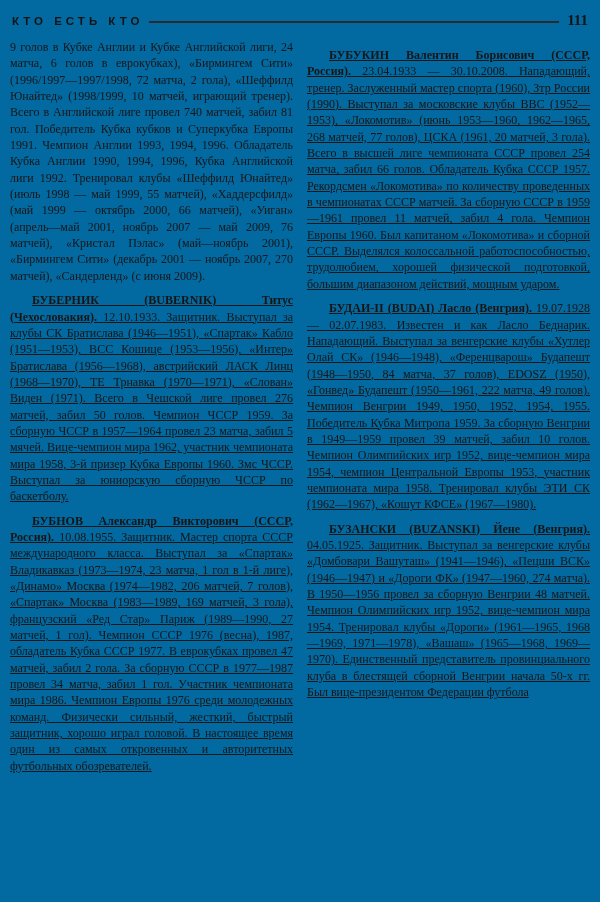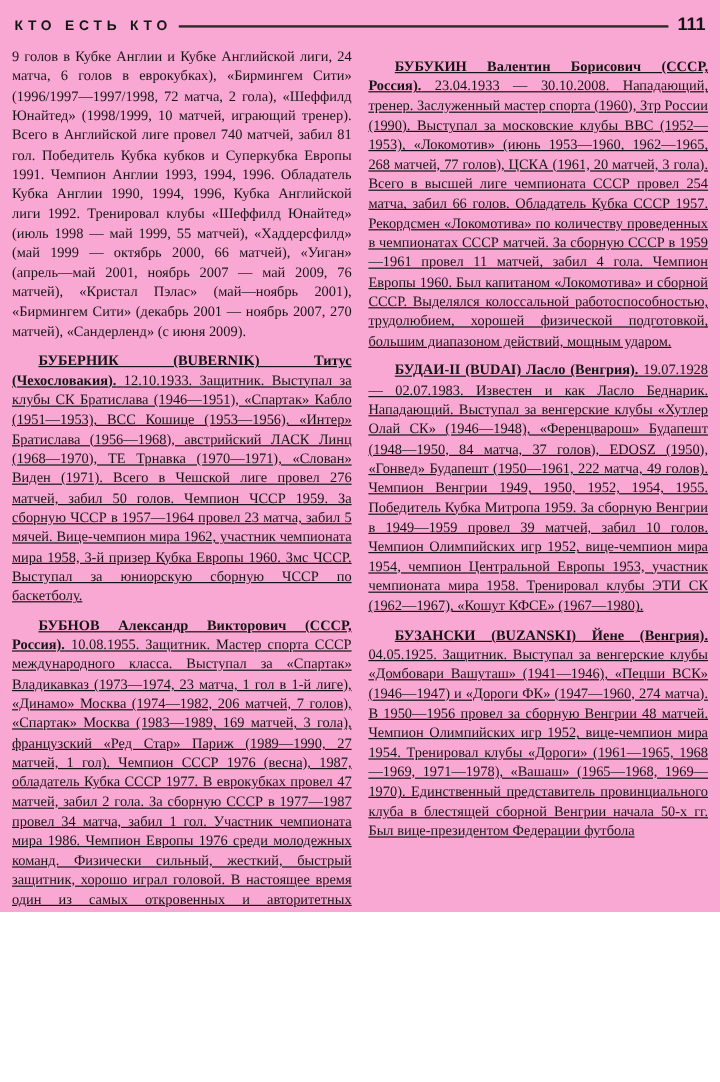--- a/index.html
+++ b/index.html
@@ -3,22 +3,22 @@
 <meta charset="utf-8">
 <style>
   html, body {
     margin: 0;
     padding: 0;
     background: #ffffff;
   }
   .page {
     position: relative;
     width: 600px;
-    height: 760px;
-    background: #f9a8d4;
+    height: 902px;
+    background: #0369a1;
     color: #111;
     box-sizing: border-box;
     padding: 12px 10px 6px 10px;
     overflow: hidden;
     font-family: "Liberation Serif", "DejaVu Serif", serif;
   }
   .page-header {
     display: flex;
     align-items: baseline;
     margin-bottom: 10px;
@@ -32,21 +32,21 @@
     white-space: nowrap;
     color: #141414;
   }
   .header-rule {
     flex: 1;
     border-bottom: 2px solid #2b2b2b;
     margin: 0 8px 0 6px;
     transform: translateY(-2px);
   }
   .header-page-number {
-    font-family: Liberation Sans, sans-serif;
+    font-family: Liberation Serif, serif;
     font-weight: bold;
     font-size: 15px;
     color: #141414;
   }
   .columns {
     display: flex;
     gap: 14px;
   }
   .col {
     flex: 1;

